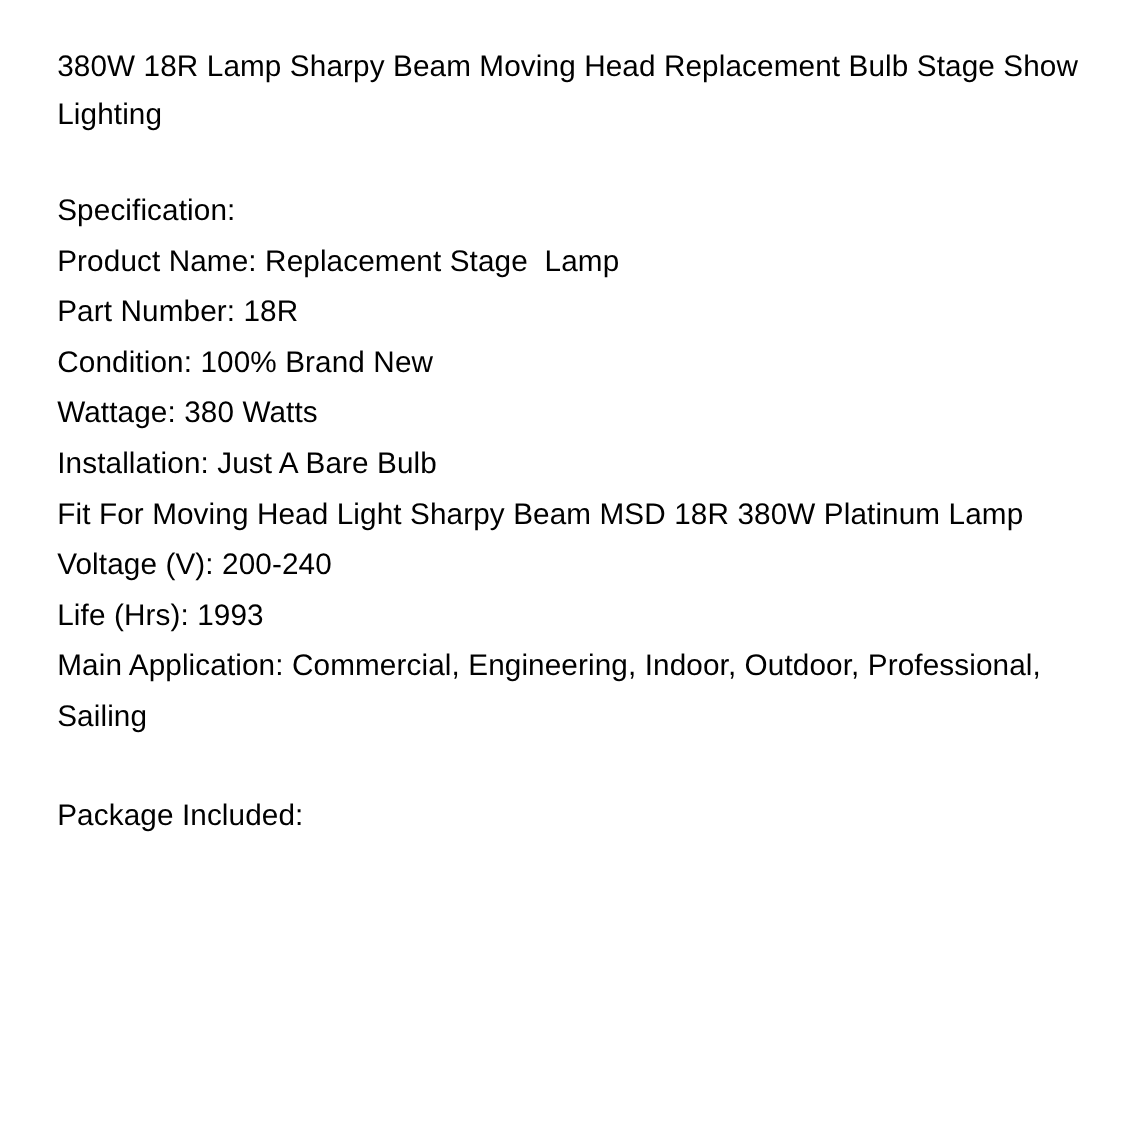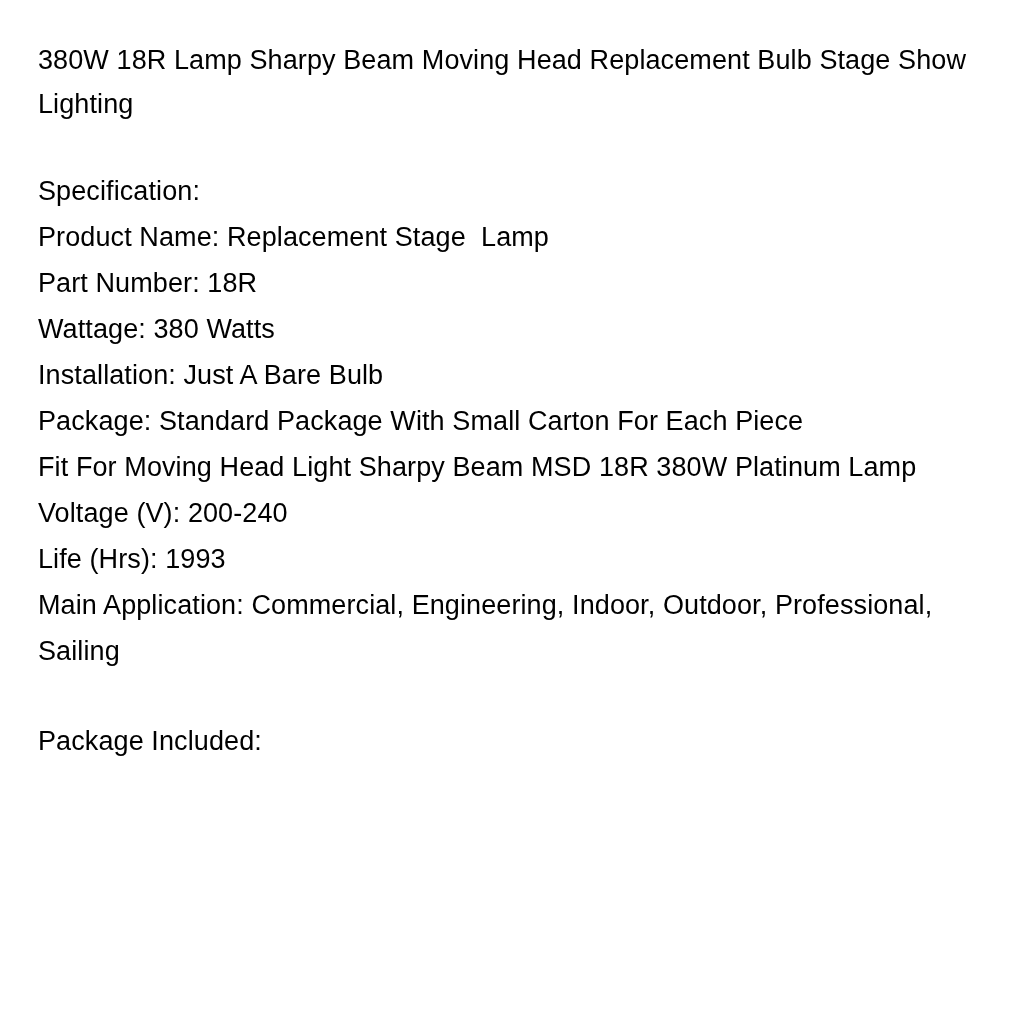--- a/index.html
+++ b/index.html
@@ -11,21 +11,21 @@
     width: 1024px;
     height: 1024px;
     font-family: "Liberation Sans", sans-serif;
     color: #000000;
     -webkit-font-smoothing: antialiased;
   }
   .page {
     box-sizing: border-box;
     width: 1024px;
     height: 1024px;
-    padding: 38px 40px 0 38px;
+    padding: 38px 40px 0 52px;
     background: #ffffff;
   }
   .title {
     font-size: 27px;
     line-height: 44px;
     font-weight: 400;
     letter-spacing: 0.1px;
     margin: 0;
     max-width: 930px;
   }
@@ -53,23 +53,23 @@
 <div class="page">
 
   <h1 class="title">380W 18R Lamp Sharpy Beam Moving Head Replacement Bulb Stage Show Lighting</h1>
 
   <div class="gap-small"></div>
 
   <div class="block">
     <div class="line">Specification:</div>
     <div class="line">Product Name: Replacement Stage  Lamp</div>
     <div class="line">Part Number: 18R</div>
+    <div class="line">Condition: 100% Brand New</div>
     <div class="line">Wattage: 380 Watts</div>
     <div class="line">Installation: Just A Bare Bulb</div>
-    <div class="line">Package: Standard Package With Small Carton For Each Piece</div>
     <div class="line">Fit For Moving Head Light Sharpy Beam MSD 18R 380W Platinum Lamp</div>
     <div class="line">Voltage (V): 200-240</div>
     <div class="line">Life (Hrs): 1993</div>
     <div class="line wrap">Main Application: Commercial, Engineering, Indoor, Outdoor, Professional, Sailing</div>
   </div>
 
   <div class="gap-mid"></div>
 
   <div class="block">
     <div class="line">Package Included:</div>

